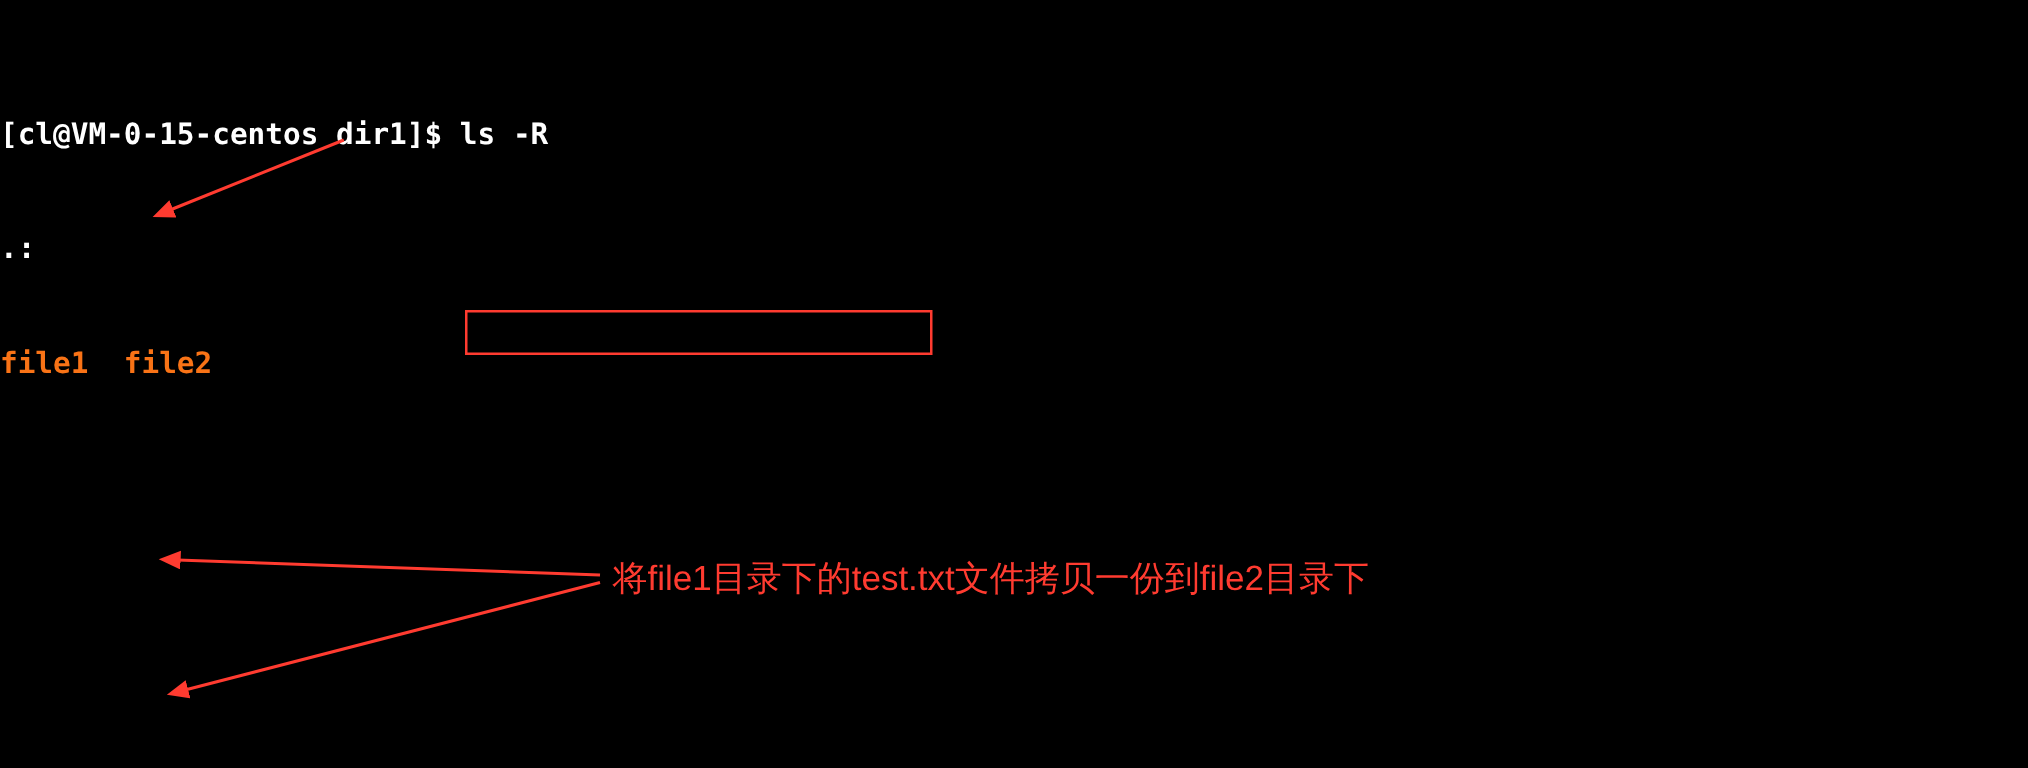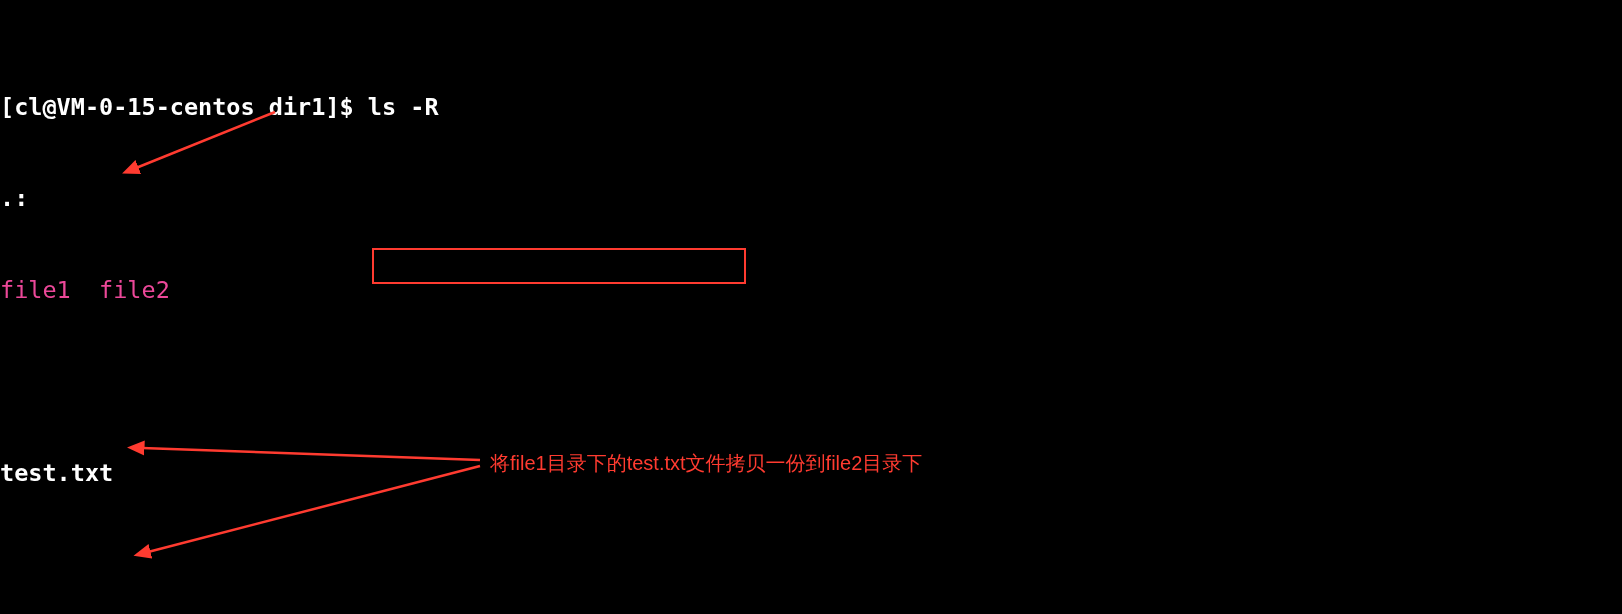--- a/index.html
+++ b/index.html
@@ -17,52 +17,51 @@
     line-height: 30.5px;
     color: #fff;
     background: #000;
     width: 1622px;
     height: 610px;
     white-space: pre;
     font-weight: 600;
     letter-spacing: 0px;
   }
   .line { display: block; }
-  .dir { color: #ec4899; font-weight: 400; }
+  .dir { color: #f97316; font-weight: 700; }
   .highlight-box {
     position: absolute;
     border: 2px solid #ff3b30;
     pointer-events: none;
   }
   .annotation-text {
     position: absolute;
     color: #ff3b30;
     font-family: "Microsoft YaHei", "PingFang SC", Arial, sans-serif;
-    font-size: 20px;
+    font-size: 28px;
     font-weight: 400;
     white-space: nowrap;
     letter-spacing: 0px;
   }
   svg.overlay {
     position: absolute;
     top: 0; left: 0;
     width: 1622px; height: 614px;
     pointer-events: none;
   }
 </style>
 </head>
 <body>
 
 <div class="terminal">
   
   <span class="line"><span>[cl@VM-0-15-centos dir1]$ </span><span>ls -R</span></span>
   <span class="line">.:</span>
   <span class="line"><span class="dir">file1</span><span>  </span><span class="dir">file2</span></span>
   <span class="line"> </span>
-  <span class="line">test.txt</span>
   
   
   
   
   
   
   
   
   
   

